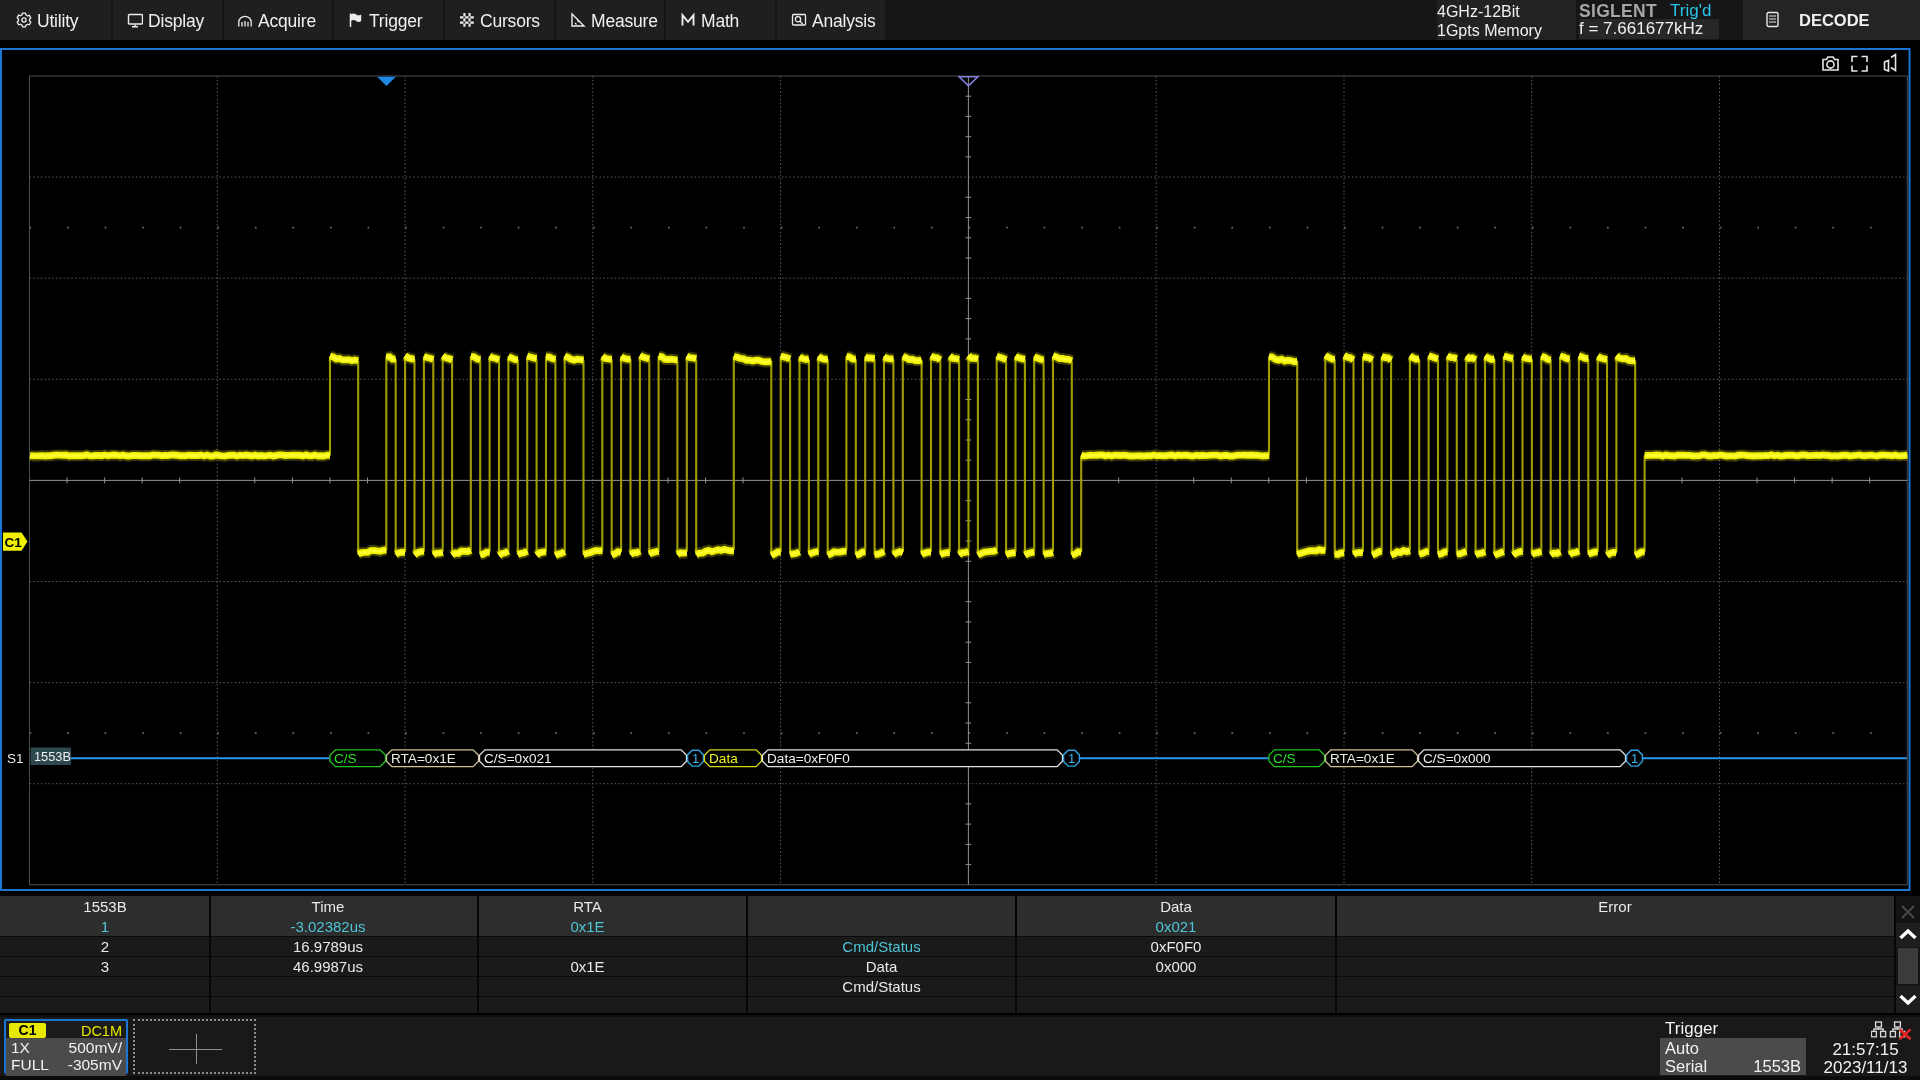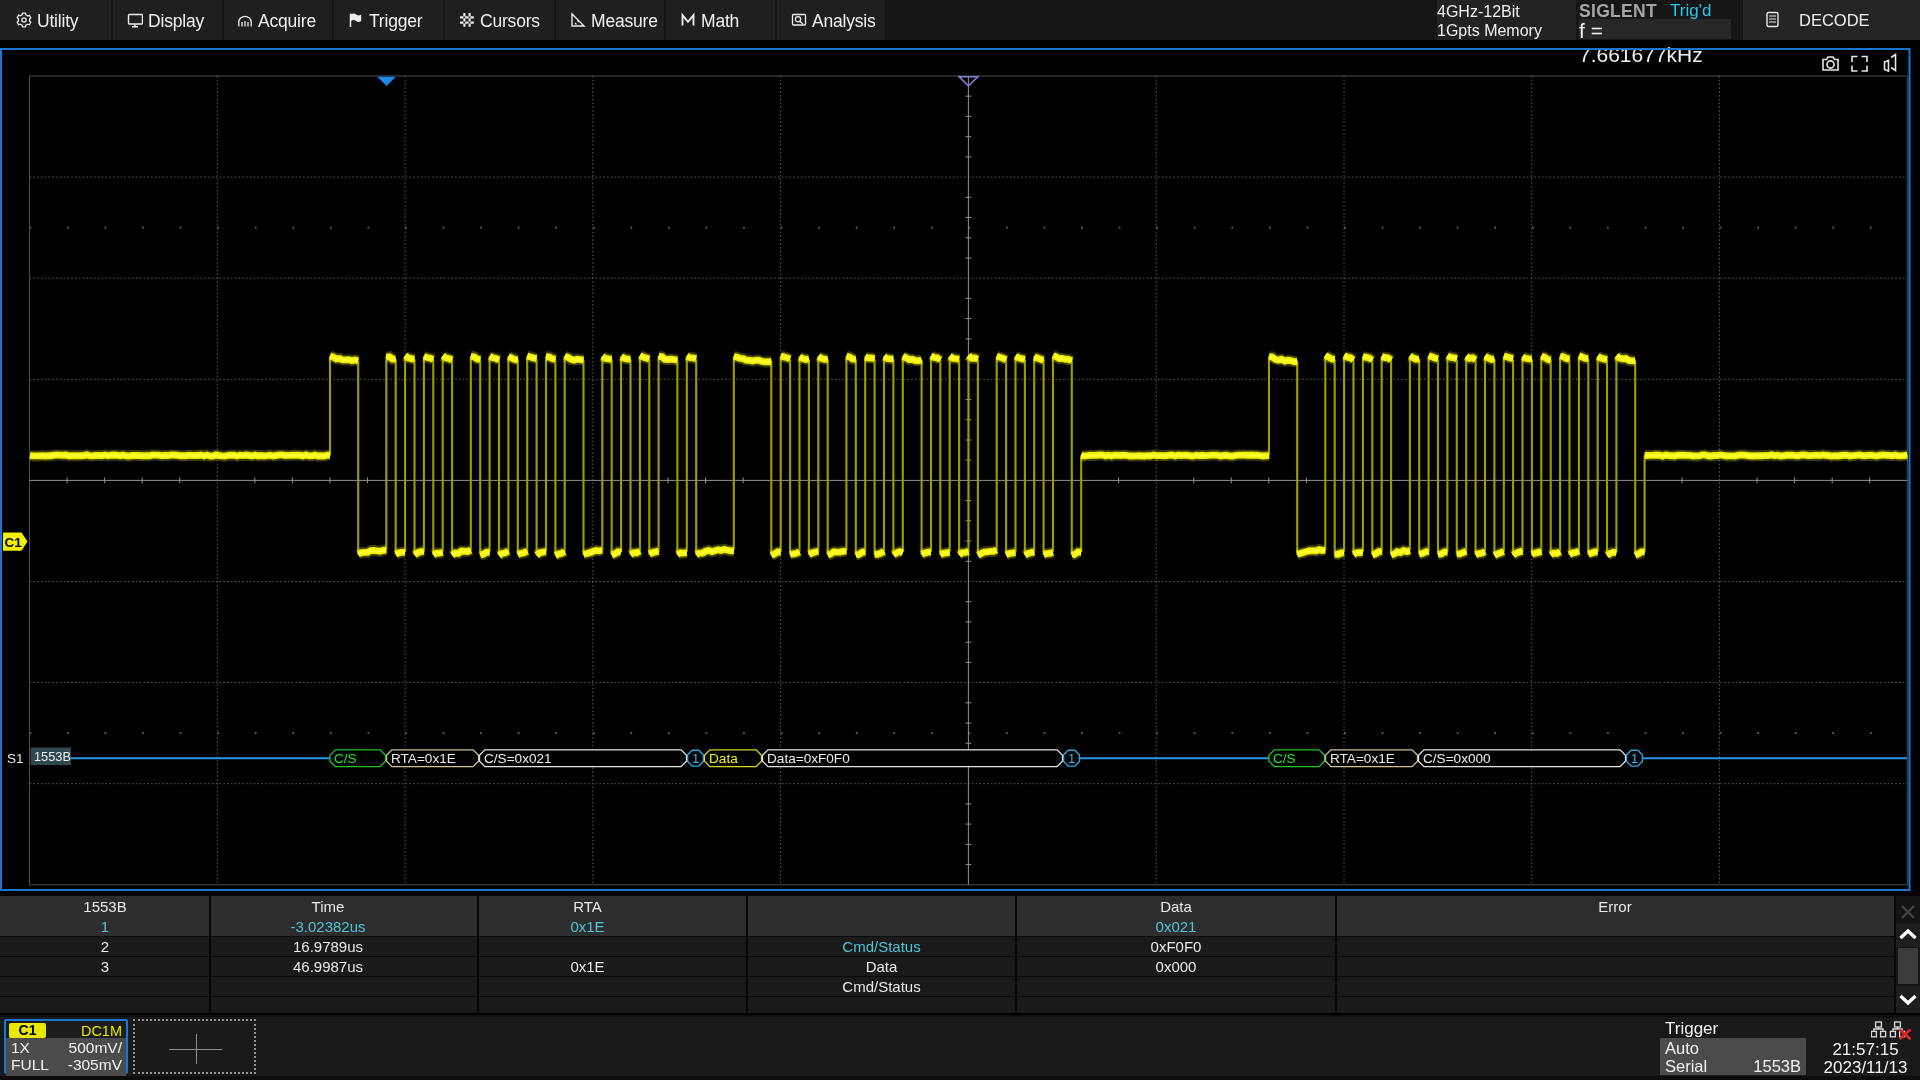--- a/index.html
+++ b/index.html
@@ -5,21 +5,21 @@
 html,body { width:1920px; height:1080px; background:#000; overflow:hidden;
   font-family:"Liberation Sans", sans-serif; }
 #root { position:relative; width:1920px; height:1080px; background:#000; }
 
 #topbar { position:absolute; left:0; top:0; width:1920px; height:40px; background:#161616; }
 .mi { position:absolute; top:0; height:40px; color:#f0f0f0; font-size:17.5px; }
 .mi span { position:absolute; left:37px; top:11px; letter-spacing:-0.2px; }
 .mico { position:absolute; left:16px; top:12px; width:16px; height:16px; }
 .msep { position:absolute; top:0; width:2px; height:40px; background:#151515; }
 .ibox { position:absolute; color:#f0f0f0; text-align:left; }
-#decodetab { position:absolute; left:1743px; top:0; width:177px; height:40px; background:#242424; }
+#decodetab { position:absolute; left:1743px; top:0; width:177px; height:40px; background:#242424;font-weight:bold; }
 
 #plot { position:absolute; left:0; top:48px; width:1920px; height:843px; }
 
 #tbl { position:absolute; left:0; top:896px; width:1920px; height:117px; background:#1a1a1a; font-size:15px; color:#e9e9e9; }
 .trow { position:absolute; left:0; width:1894px; height:19.9px; }
 .tcell { position:absolute; top:2px; text-align:center; }
 .c0 { left:0; width:210px; } .c1 { left:210px; width:236px; }
 .c2 { left:478px; width:219px; } .c3 { left:747px; width:269px;margin-top:20px; }
 .c4 { left:1016px; width:320px; } .c5 { left:1336px; width:558px; }
 .colsep { position:absolute; top:0; width:2px; height:117px; background:#060606; }
@@ -93,21 +93,21 @@
       <div class="msep" style="left:222px"></div>
     <div class="msep" style="left:332px"></div>
       <div class="msep" style="left:443px"></div>
     <div class="msep" style="left:554px"></div>
       <div class="msep" style="left:664px"></div>
     <div class="msep" style="left:775px"></div>
       <div class="msep" style="left:885px"></div>
     <div class="ibox" style="left:1437px;top:0;width:139px;height:40px;background:#222;font-size:16px;line-height:19px;padding-top:2px">4GHz-12Bit<br>1Gpts Memory</div>
     <div class="ibox" style="left:1579px;top:1px;width:90px;height:18px;color:#a6a6a6;font-weight:bold;font-size:17.5px;letter-spacing:.3px">SIGLENT</div>
     <div class="ibox" style="left:1670px;top:1px;width:55px;height:18px;color:#27c5e8;font-size:17px">Trig'd</div>
-    <div class="ibox" style="left:1579px;top:19px;width:152px;height:20px;background:#272727;font-size:21px">f = 7.661677kHz</div>
+    <div class="ibox" style="left:1579px;top:19px;width:140px;height:20px;background:#272727;font-size:17px">f = 7.661677kHz</div>
     <div id="decodetab">
       <svg style="position:absolute;left:23px;top:11px" width="13" height="17" viewBox="0 0 13 17">
           <rect x="1" y="1.5" width="11" height="14" rx="1.5" fill="none" stroke="#e8e8e8" stroke-width="1.4"></rect>
           <path d="M3 5 h7 M3 8 h7 M3 11 h7" stroke="#e8e8e8" stroke-width="1.2"></path>
         </svg>
       <span style="position:absolute;left:56px;top:11px;font-size:16.5px;color:#f0f0f0">DECODE</span>
     </div>
   </div>
 
   <svg id="plot" viewBox="0 0 1920 843">

